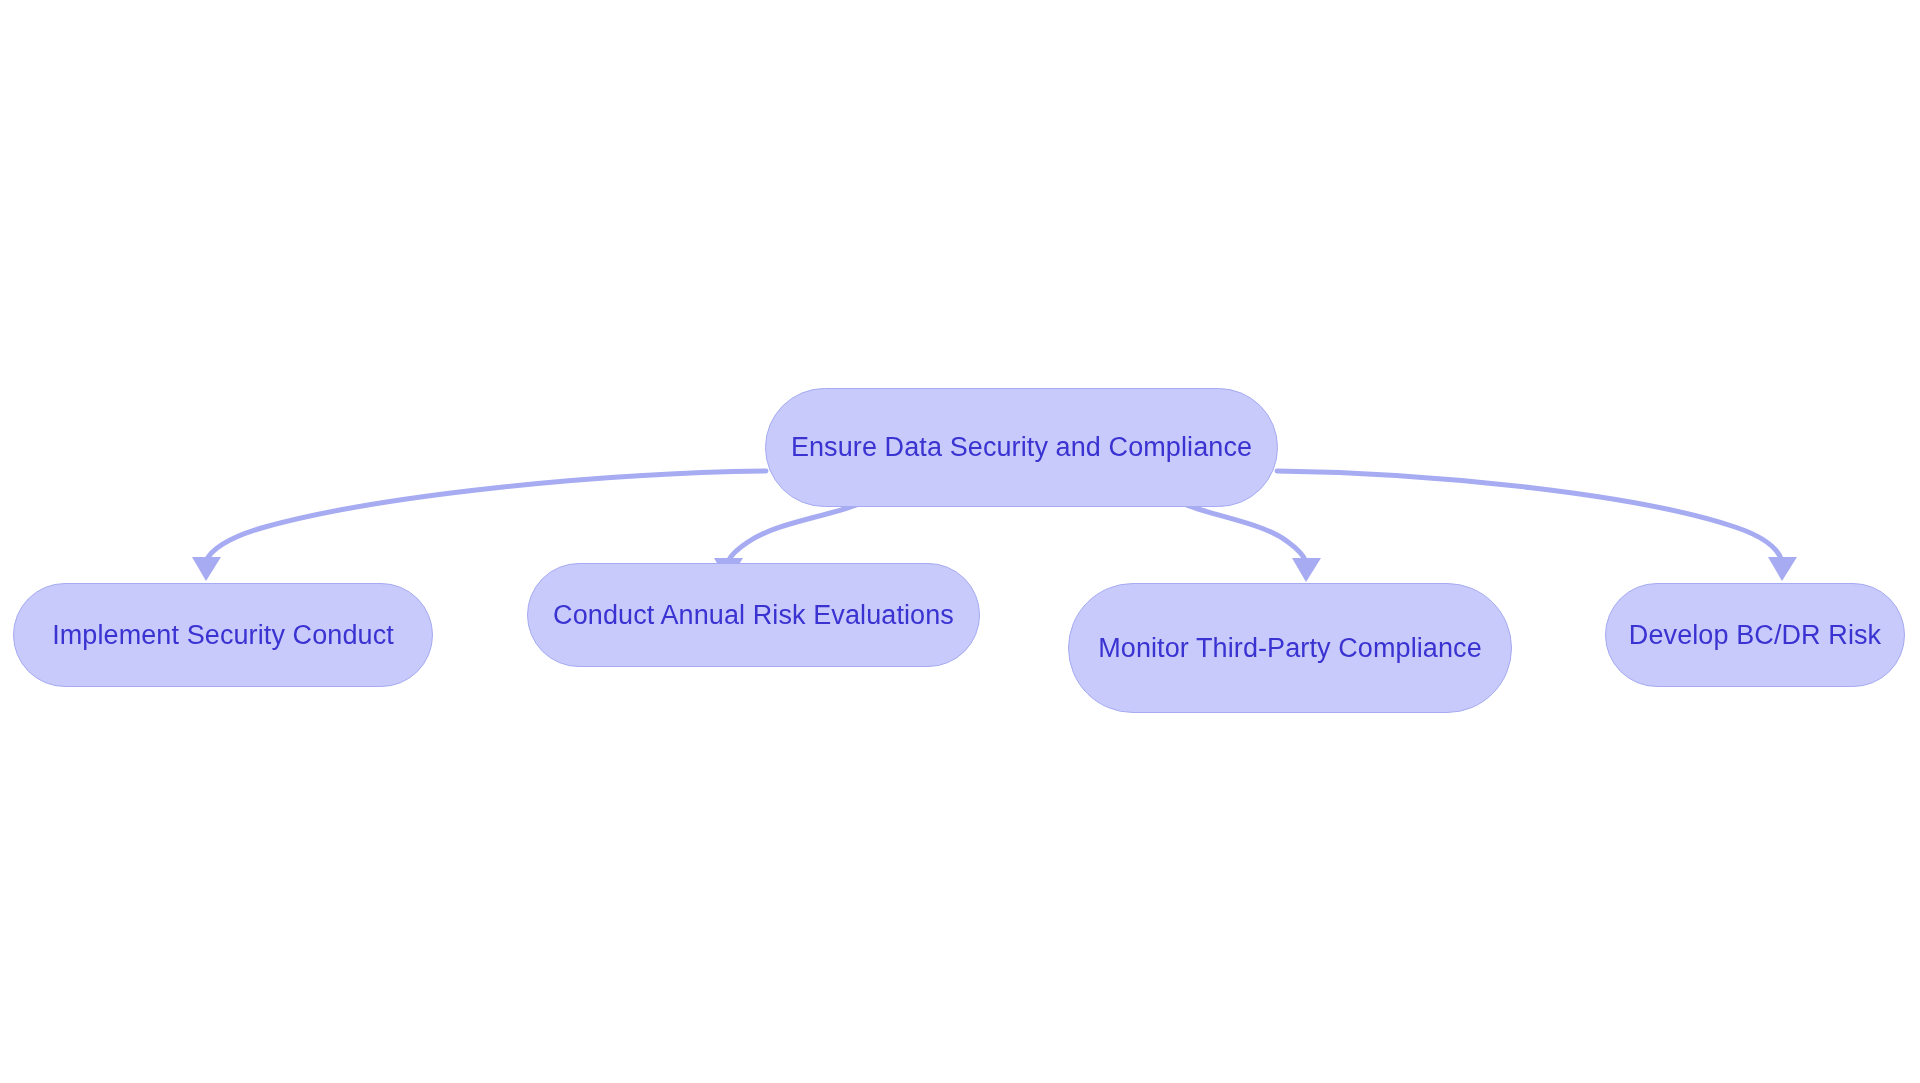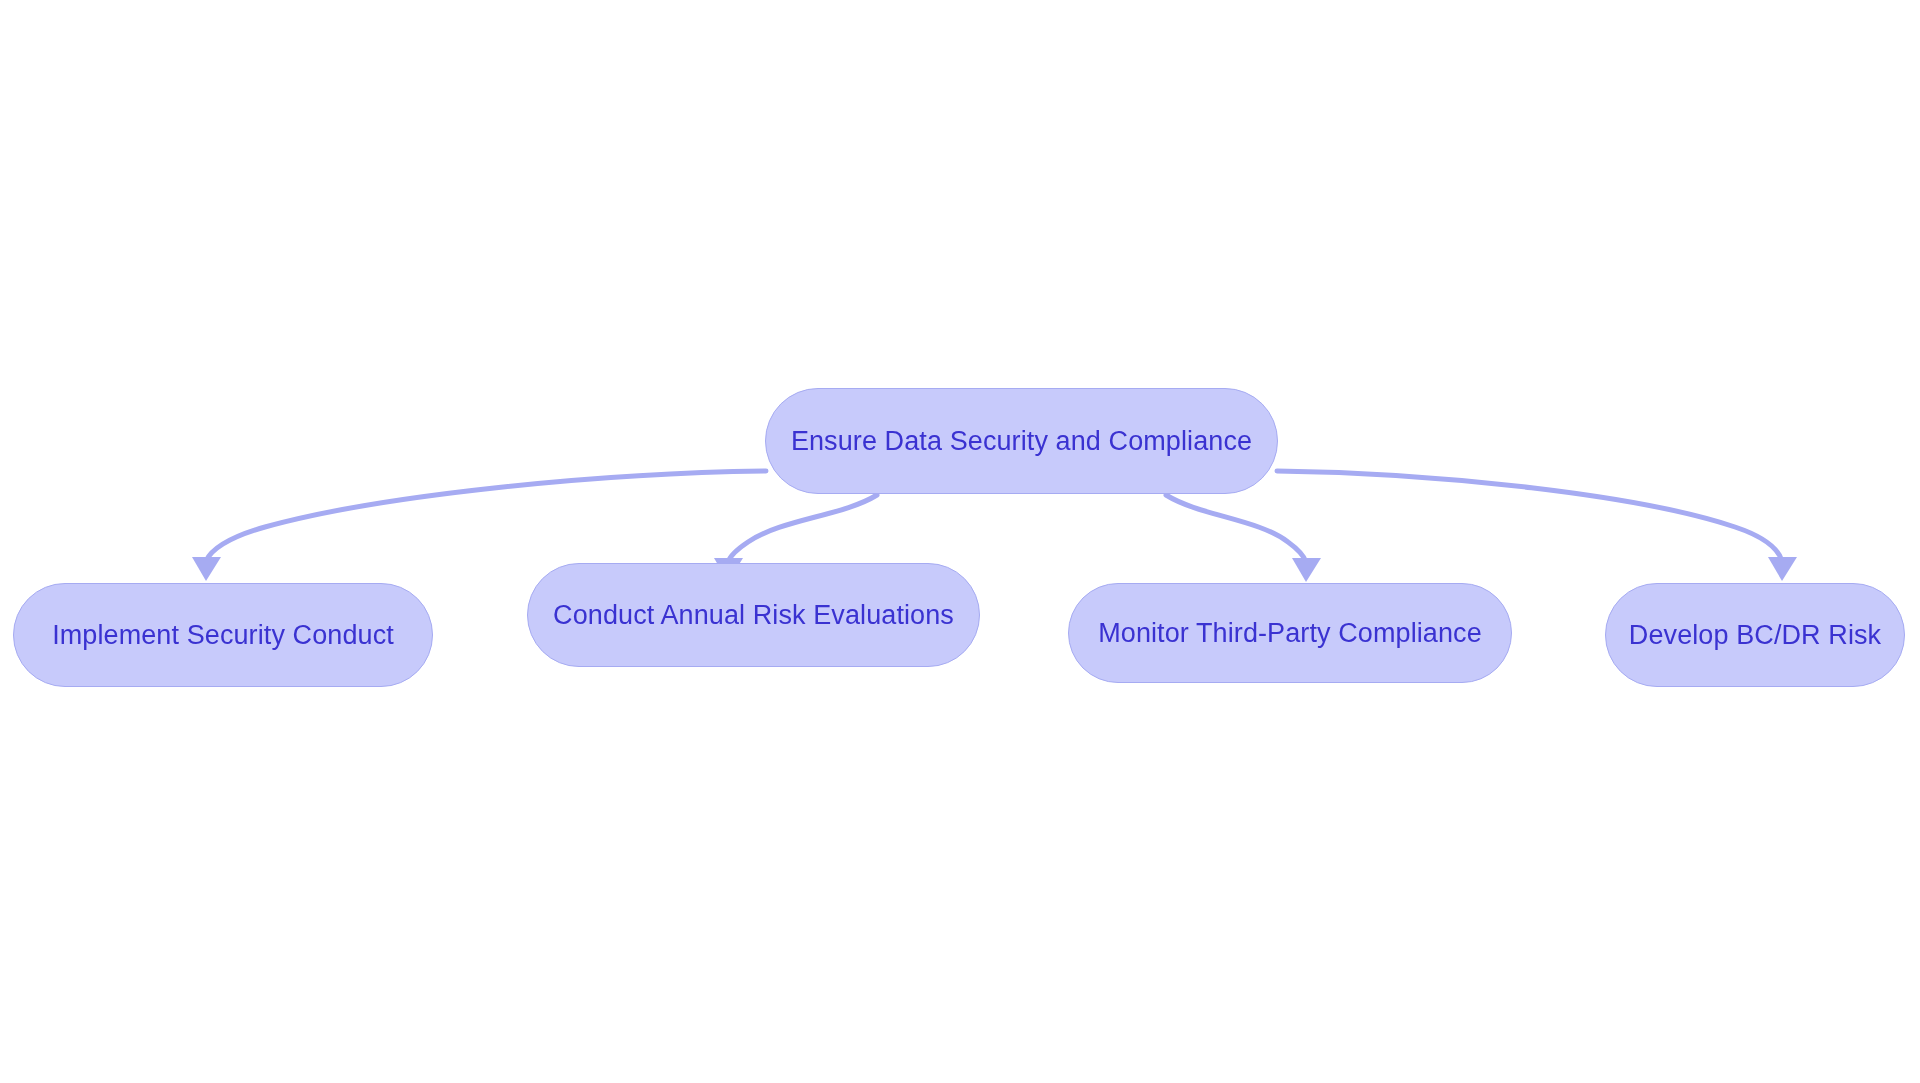--- a/index.html
+++ b/index.html
@@ -45,42 +45,42 @@
   }
   .node-label {
     display: block;
     line-height: 1;
     padding: 0 4px;
   }
   #node-root {
     left: 765px;
     top: 388px;
     width: 513px;
-    height: 106px;
+    height: 119px;
     font-size: 27px;
   }
   #node-child-0 {
     left: 13px;
     top: 583px;
     width: 420px;
     height: 104px;
     font-size: 27px;
   }
   #node-child-1 {
     left: 527px;
     top: 563px;
     width: 453px;
     height: 104px;
     font-size: 27px;
   }
   #node-child-2 {
     left: 1068px;
     top: 583px;
     width: 444px;
-    height: 100px;
+    height: 130px;
     font-size: 27px;
   }
   #node-child-3 {
     left: 1605px;
     top: 583px;
     width: 300px;
     height: 104px;
     font-size: 27px;
   }
 </style>

